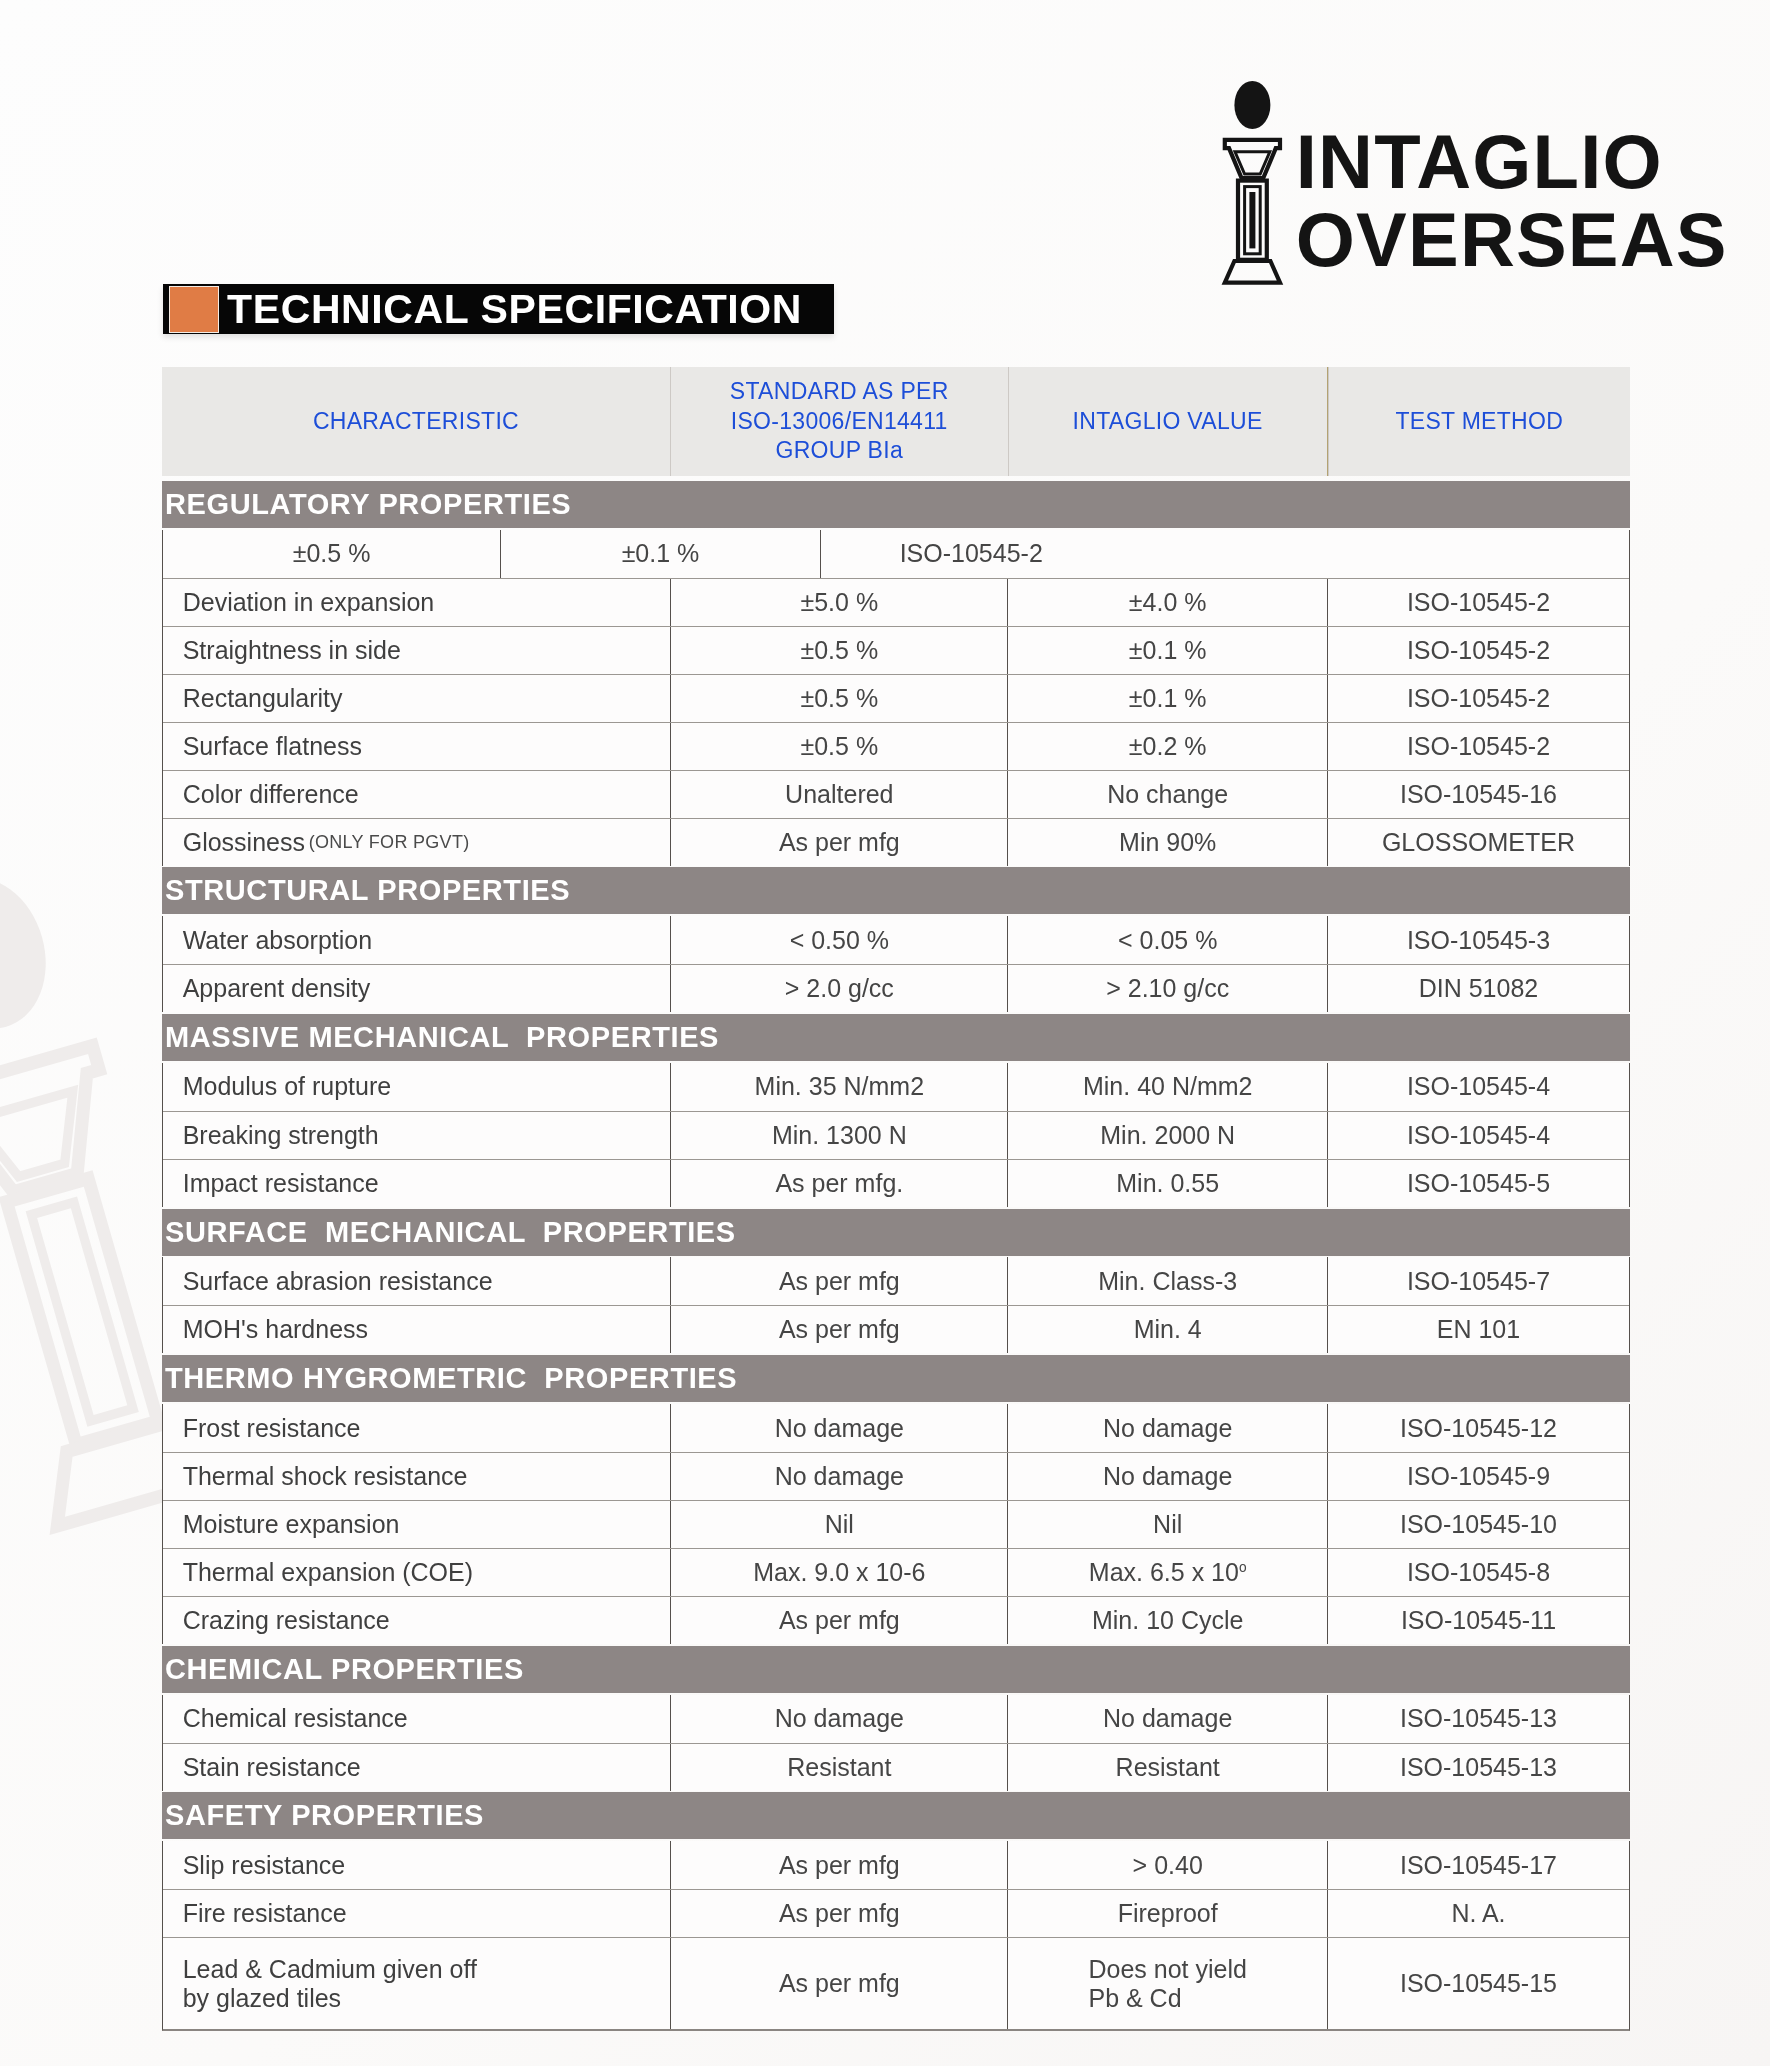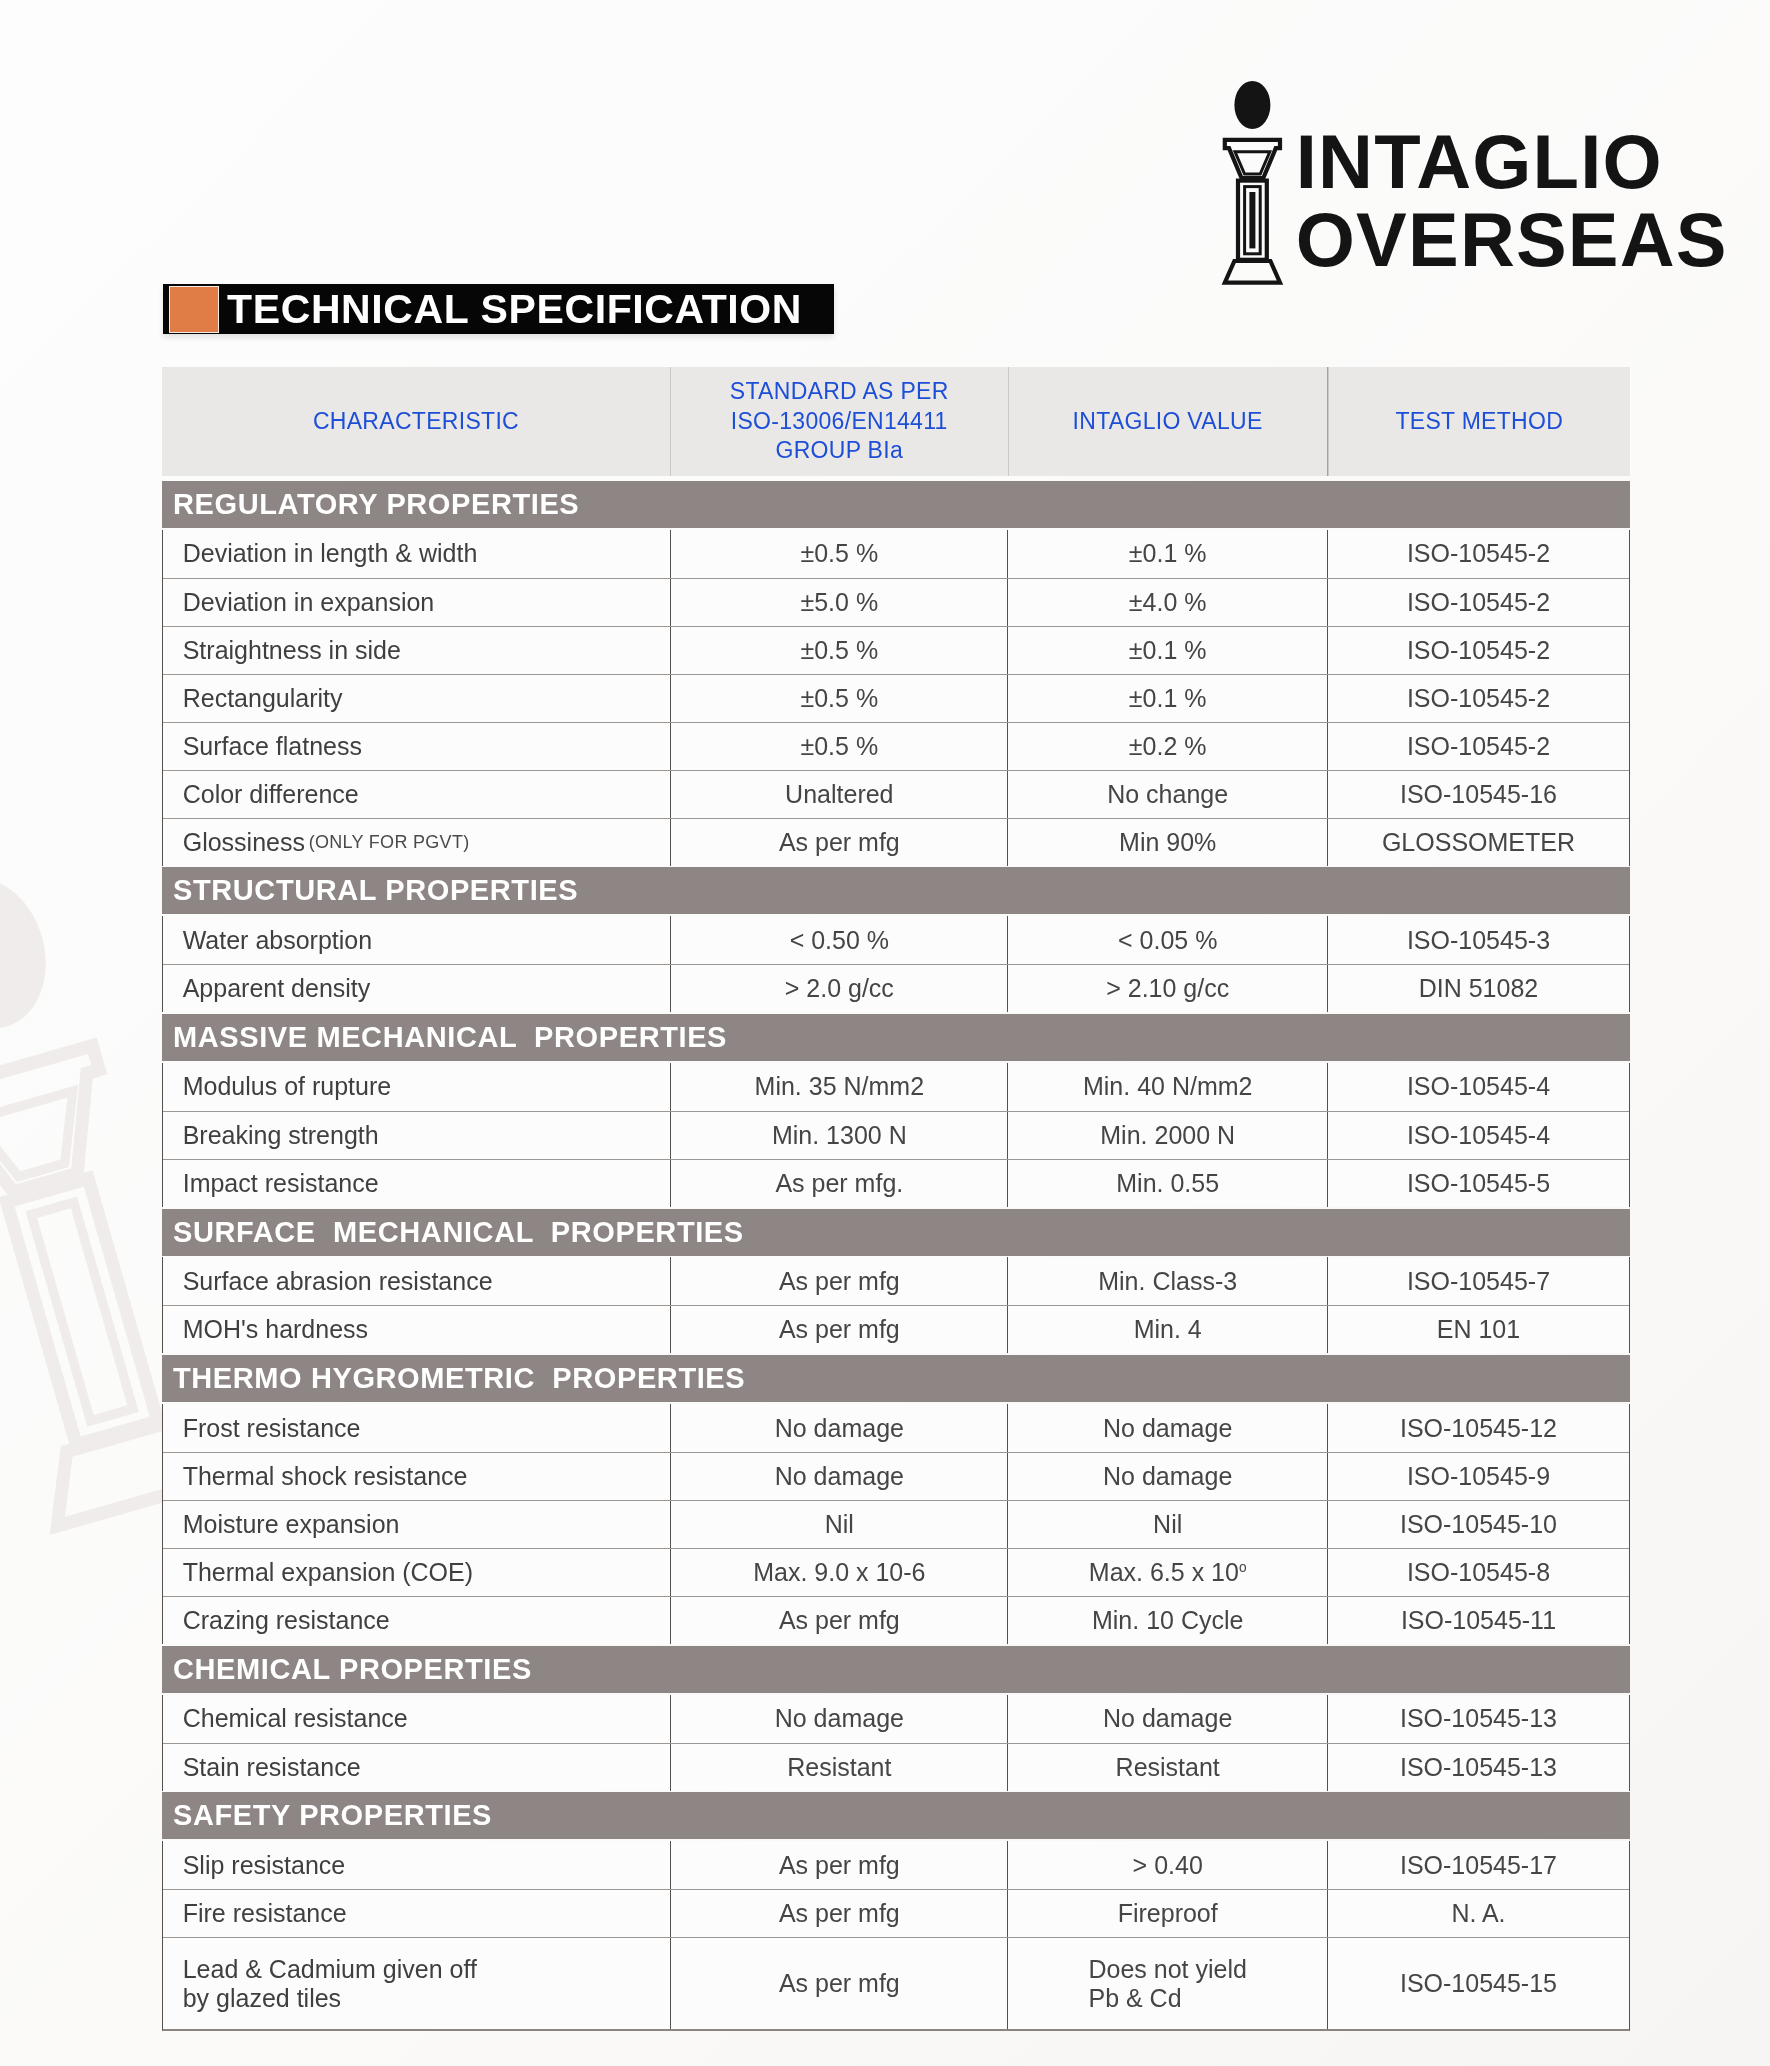--- a/index.html
+++ b/index.html
@@ -62,21 +62,21 @@
     display:flex;align-items:center;justify-content:center;text-align:center;
     line-height:1.3;letter-spacing:0.3px;
   }
   .th + .th{border-left:1.2px solid #CDC9C5;}
   .c1{width:34.6%;} .c2{width:23.0%;} .c3{width:21.8%;} .c4{width:20.6%;}
   .th.c3{border-right:1.2px solid #B3A272;}
   .pre{white-space:pre-line;}
   .section-bar{
     background:var(--section-bar-bg);color:#ffffff;font-weight:bold;
     font-size:29px;letter-spacing:0.6px;height:47px;display:flex;align-items:center;
-    padding-left:11px;margin:1.8px 0;white-space:pre-wrap;
+    padding-left:3px;margin:1.8px 0;white-space:pre-wrap;
   }
   .rows{border-left:1.8px solid var(--v-border);border-right:1.8px solid var(--v-border);}
   .section:last-child .rows{border-bottom:2.5px solid #8A8581;}
   .row{display:flex;height:48px;background:var(--row-bg);}
   .row.tall{height:92px;}
   .row + .row{border-top:1.8px solid var(--h-border);}
   .cell{
     display:flex;align-items:center;justify-content:center;
     font-size:25px;color:var(--text-dark);overflow:hidden;
   }
@@ -128,23 +128,20 @@
 ISO-13006/EN14411
 GROUP BIa</div>
       <div class="th c3 pre">INTAGLIO VALUE</div>
       <div class="th c4 pre">TEST METHOD</div>
     </div>
     <div>
         <div class="section">
           <div class="section-bar">REGULATORY PROPERTIES</div>
           <div class="rows">
             <div class="row">
-              <div class="cell c-char c1">
-                <span class="pre">Deviation in length &amp; width</span>
-              </div>
               <div class="cell c-std c2">
                 <span class="pre">±0.5 %</span>
               </div>
               <div class="cell c-int c3">
                 <span class="pre">±0.1 %</span>
               </div>
               <div class="cell c-test c4">
                 <span class="pre">ISO-10545-2</span>
               </div>
             </div>

